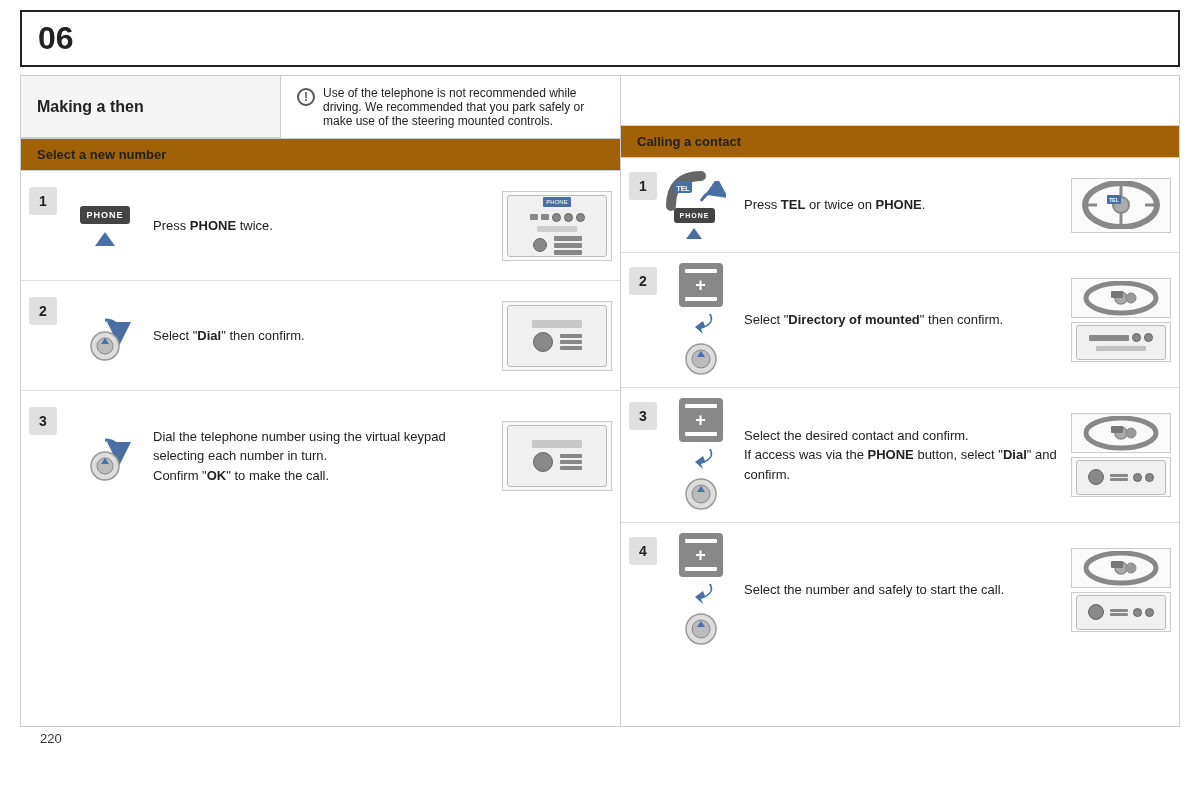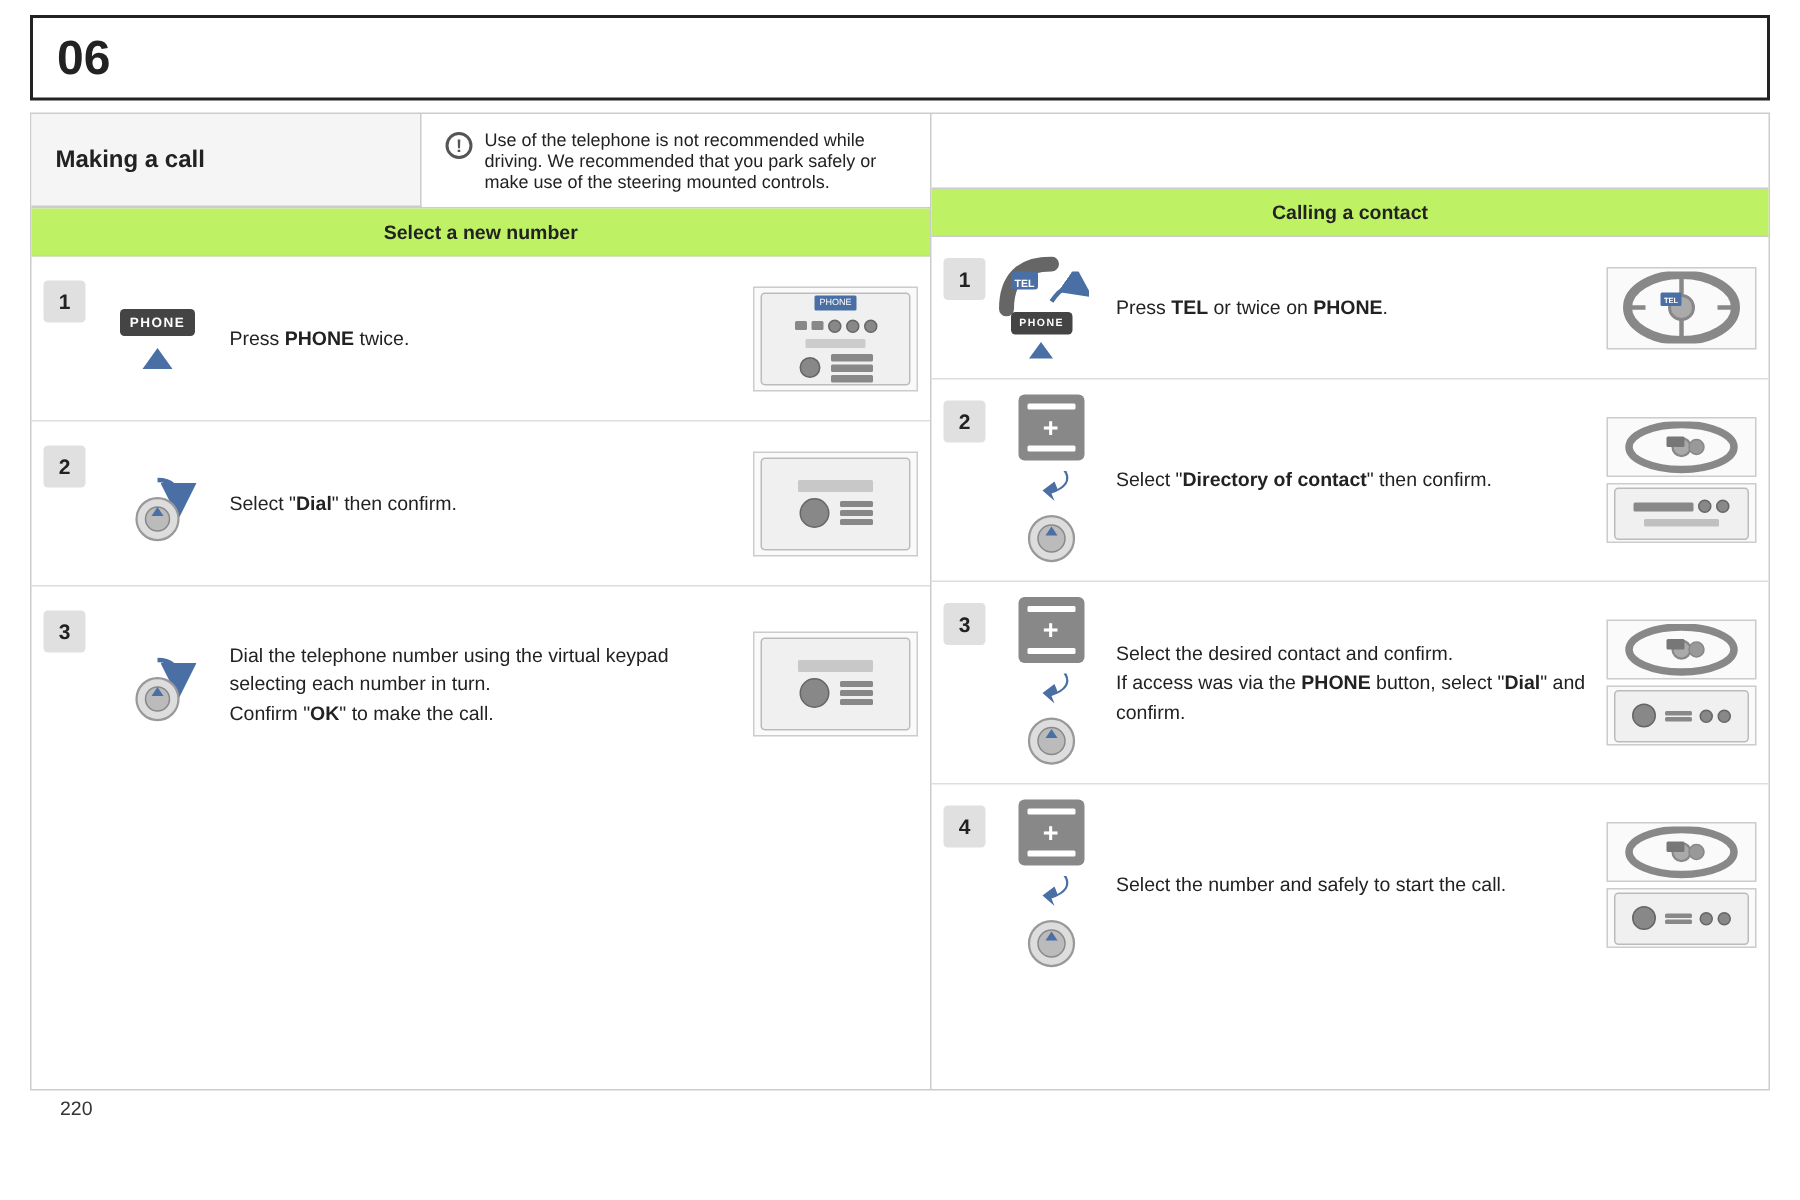--- a/index.html
+++ b/index.html
@@ -97,26 +97,25 @@
       align-items: center;
       justify-content: center;
       font-weight: bold;
       font-size: 12px;
       flex-shrink: 0;
       margin-top: 2px;
       color: #555;
     }
 
     .subsection-header {
-      background: #bef264;
+      background: #a16207;
       border-bottom: 1px solid #ccc;
       padding: 8px 16px;
       font-weight: bold;
       font-size: 13px;
-      text-align: center;
     }
 
     
     .steps-area {
       flex: 1;
       display: flex;
       flex-direction: column;
     }
 
     .step-row {
@@ -321,21 +320,21 @@
   <div class="header">
     <span class="header-number">06</span>
   </div>
 
   <div class="main-content">
 
     <div class="left-panel">
 
       <div class="right-top" style="border-bottom:1px solid #ccc;">
         <div class="making-call-header" style="width:260px; border-right:1px solid #ccc;">
-          <span class="making-call-title">Making a call</span>
+          <span class="making-call-title">Making a then</span>
         </div>
         <div class="making-call-note">
           <div class="note-icon">!</div>
           <span>Use of the telephone is not recommended while driving. We recommended that you park safely or make use of the steering mounted controls.</span>
         </div>
       </div>
 
       <div class="subsection-header">
         <span>Select a new number</span>
       </div>
@@ -531,21 +530,21 @@
               </svg>
 
               <svg width="36" height="36" viewBox="0 0 36 36">
                 <circle cx="18" cy="18" r="15" fill="#ddd" stroke="#999" stroke-width="1.5"></circle>
                 <circle cx="18" cy="18" r="9" fill="#bbb" stroke="#888" stroke-width="1"></circle>
                 <polygon points="18,10 14,16 22,16" fill="#4a6fa5"></polygon>
               </svg>
             </div>
           </div>
           <div class="step-text">
-            Select "<span class="bold">Directory of contact</span>" then confirm.
+            Select "<span class="bold">Directory of mounted</span>" then confirm.
           </div>
           <div style="display:flex;flex-direction:column;gap:4px;flex-shrink:0;">
             <div class="step-image-area" style="width:100px;height:40px;">
               <svg width="80" height="35" viewBox="0 0 80 35">
                 <ellipse cx="40" cy="17" rx="35" ry="15" fill="none" stroke="#888" stroke-width="5"></ellipse>
                 <circle cx="40" cy="17" r="6" fill="#aaa" stroke="#888" stroke-width="1.5"></circle>
                 <rect x="30" y="10" width="12" height="7" rx="1" fill="#777"></rect>
                 <circle cx="50" cy="17" r="5" fill="#999" stroke="#888" stroke-width="1"></circle>
               </svg>
             </div>

